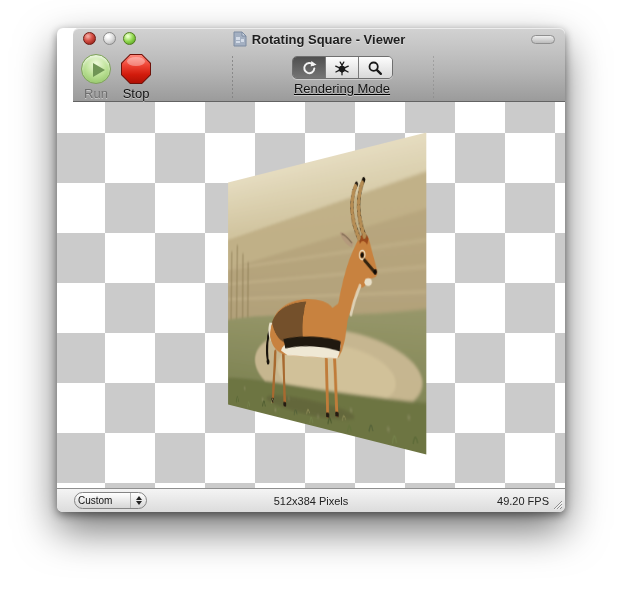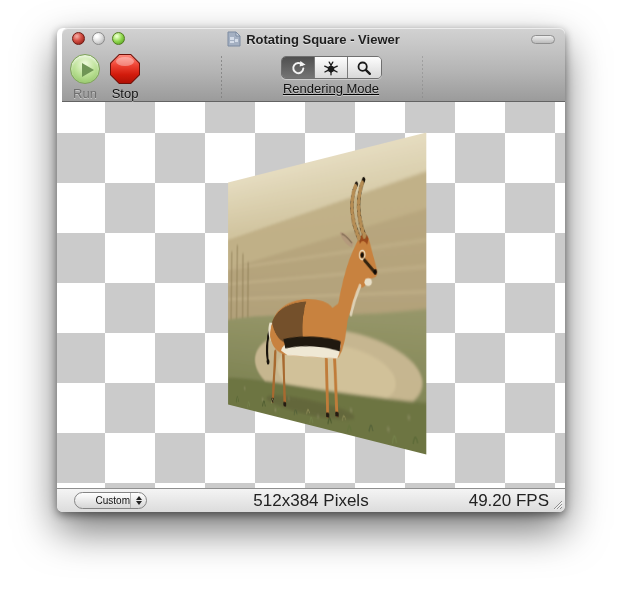--- a/index.html
+++ b/index.html
@@ -8,21 +8,21 @@
 
   .window {
     position:absolute; left:57px; top:28px; width:508px; height:484px;
     border-radius:6px;
     box-shadow: 0 3px 8px rgba(0,0,0,.45), 0 18px 40px rgba(0,0,0,.55);
     background:#fff;
   }
 
   
   .header {
-    position:absolute; left:5px; top:0; right:0; height:74px;
+    position:absolute; left:16px; top:0; right:0; height:74px;
     border-radius:6px 6px 0 0;
     background:linear-gradient(180deg,#d2d2d2 0%,#c6c6c6 25%,#b4b4b4 60%,#9b9b9b 100%);
     border-bottom:1px solid #636363;
     box-shadow: inset 0 1px 0 rgba(255,255,255,.6);
     padding-left: 28px;
   }
   .titlebar { position:absolute; left:0; top:0; right:0; height:22px; }
   .lights { position:absolute; left:10px; top:4px; display:flex; gap:7px; }
   .light { width:13px; height:13px; border-radius:50%; }
   .light.red   { background:radial-gradient(circle at 35% 30%, #f0a39b 8%, #d9554a 40%, #8f1b12 90%); border:1px solid #6e1a13;}
@@ -61,27 +61,27 @@
   .seg-ctrl { display:flex; height:23px; border:1px solid #6f6f6f; border-radius:5px; overflow:hidden;
     box-shadow:0 1px 0 rgba(255,255,255,.4); }
   .seg { width:33px; display:flex; align-items:center; justify-content:center;
     background:linear-gradient(#fdfdfd,#d8d8d8); border-right:1px solid #7a7a7a; }
   .seg:last-child { border-right:none; }
   .seg.selected { background:linear-gradient(#4f4f4f,#747474); }
 
   .statusbar { position:absolute; left:0; bottom:0; right:0; height:24px;
     border-radius:0 0 6px 6px; border-top:1px solid #8f8f8f;
     background:linear-gradient(#f4f4f4,#dcdcdc); display:flex; align-items:center; }
-  .status-text { font-size:17px; color:#222; }
+  .status-text { font-size:11px; color:#222; }
   .pixels { position:absolute; left:0; right:0; text-align:center; }
   .fps { position:absolute; right:16px; }
   .popup { position:absolute; left:17px; top:3px; width:73px; height:17px;
     border:1px solid #858585; border-radius:9px;
     background:linear-gradient(#ffffff,#d6d6d6); display:flex; align-items:center; }
-  .popup .val { font-size:10px; color:#111; padding-left:9px; flex:1;text-align:right; }
+  .popup .val { font-size:10px; color:#111; padding-left:3px; flex:1; }
   .popup .stepper { width:16px; height:100%; border-left:1px solid #b5b5b5;
     display:flex; flex-direction:column; align-items:center; justify-content:center; gap:1px; }
   .arr-up { width:0; height:0; border-left:3px solid transparent; border-right:3px solid transparent; border-bottom:4px solid #222; }
   .arr-dn { width:0; height:0; border-left:3px solid transparent; border-right:3px solid transparent; border-top:4px solid #222; }
   .grip { position:absolute; right:2px; bottom:2px; }
 
   
   .content { position:absolute; left:0; top:74px; width:508px; height:386px;
     background:repeating-conic-gradient(#ffffff 0% 25%, #cbcbcb 0% 50%);
     background-size:100px 100px; background-position:-52px -19px; overflow:hidden; }

